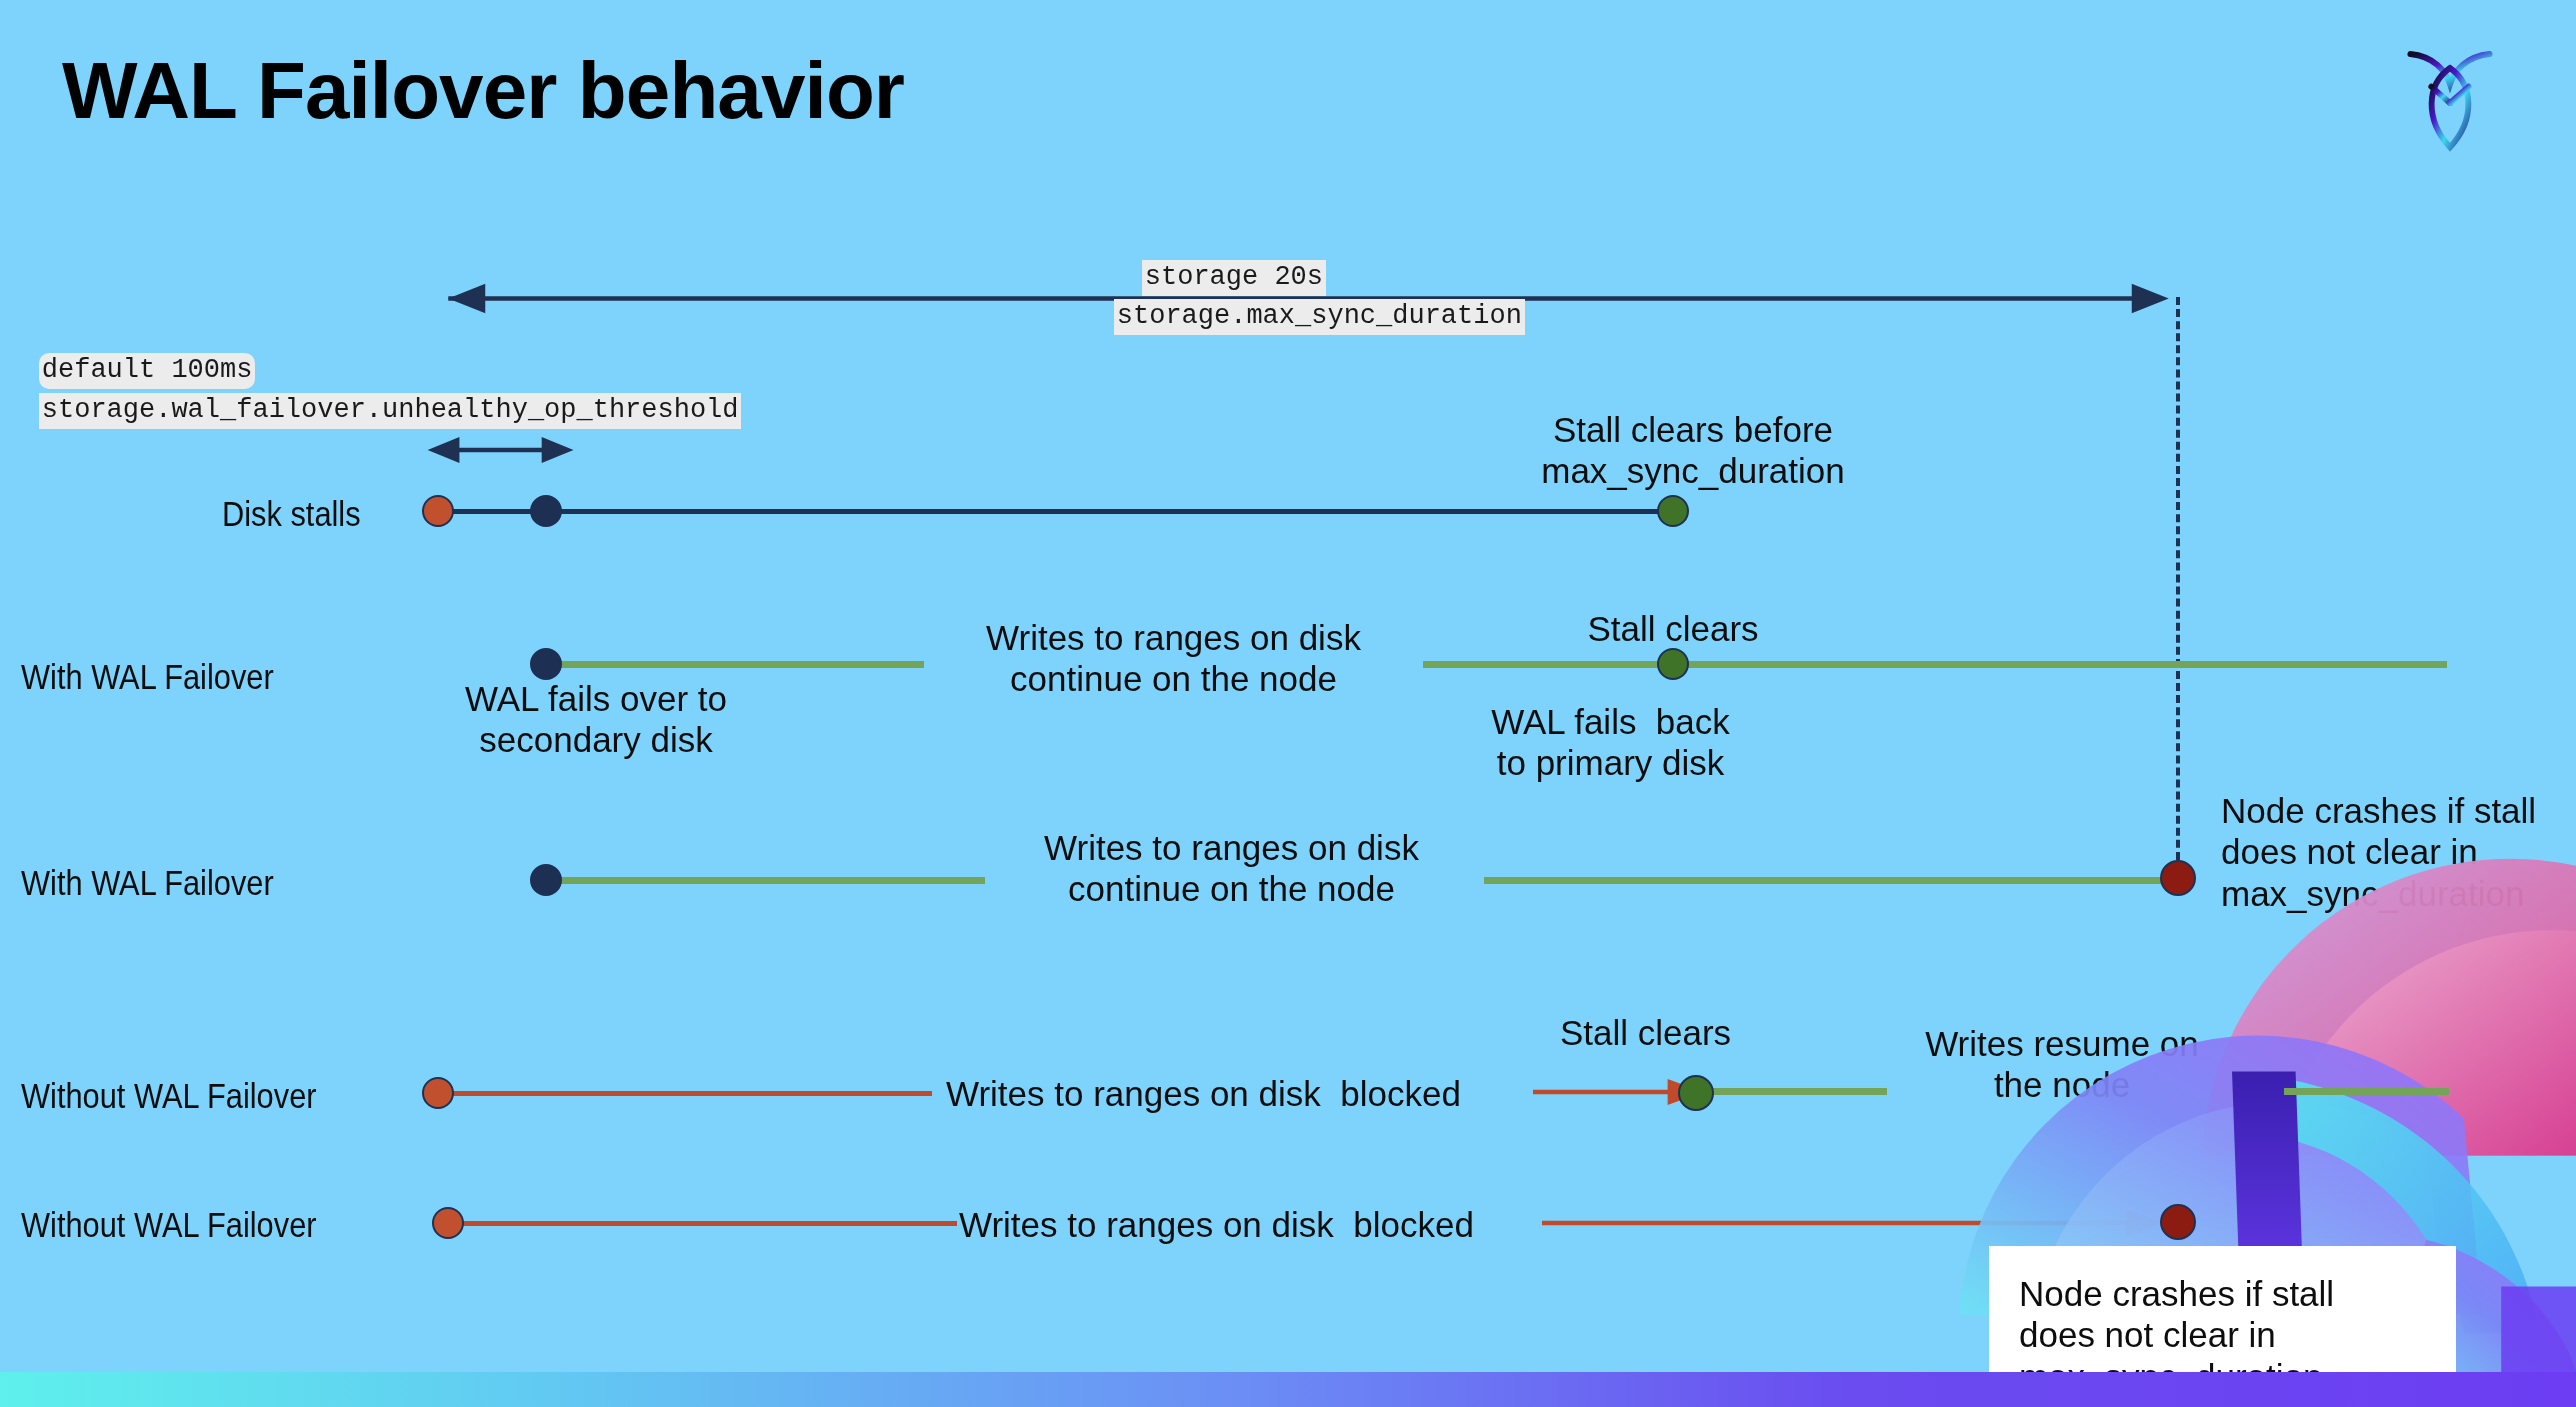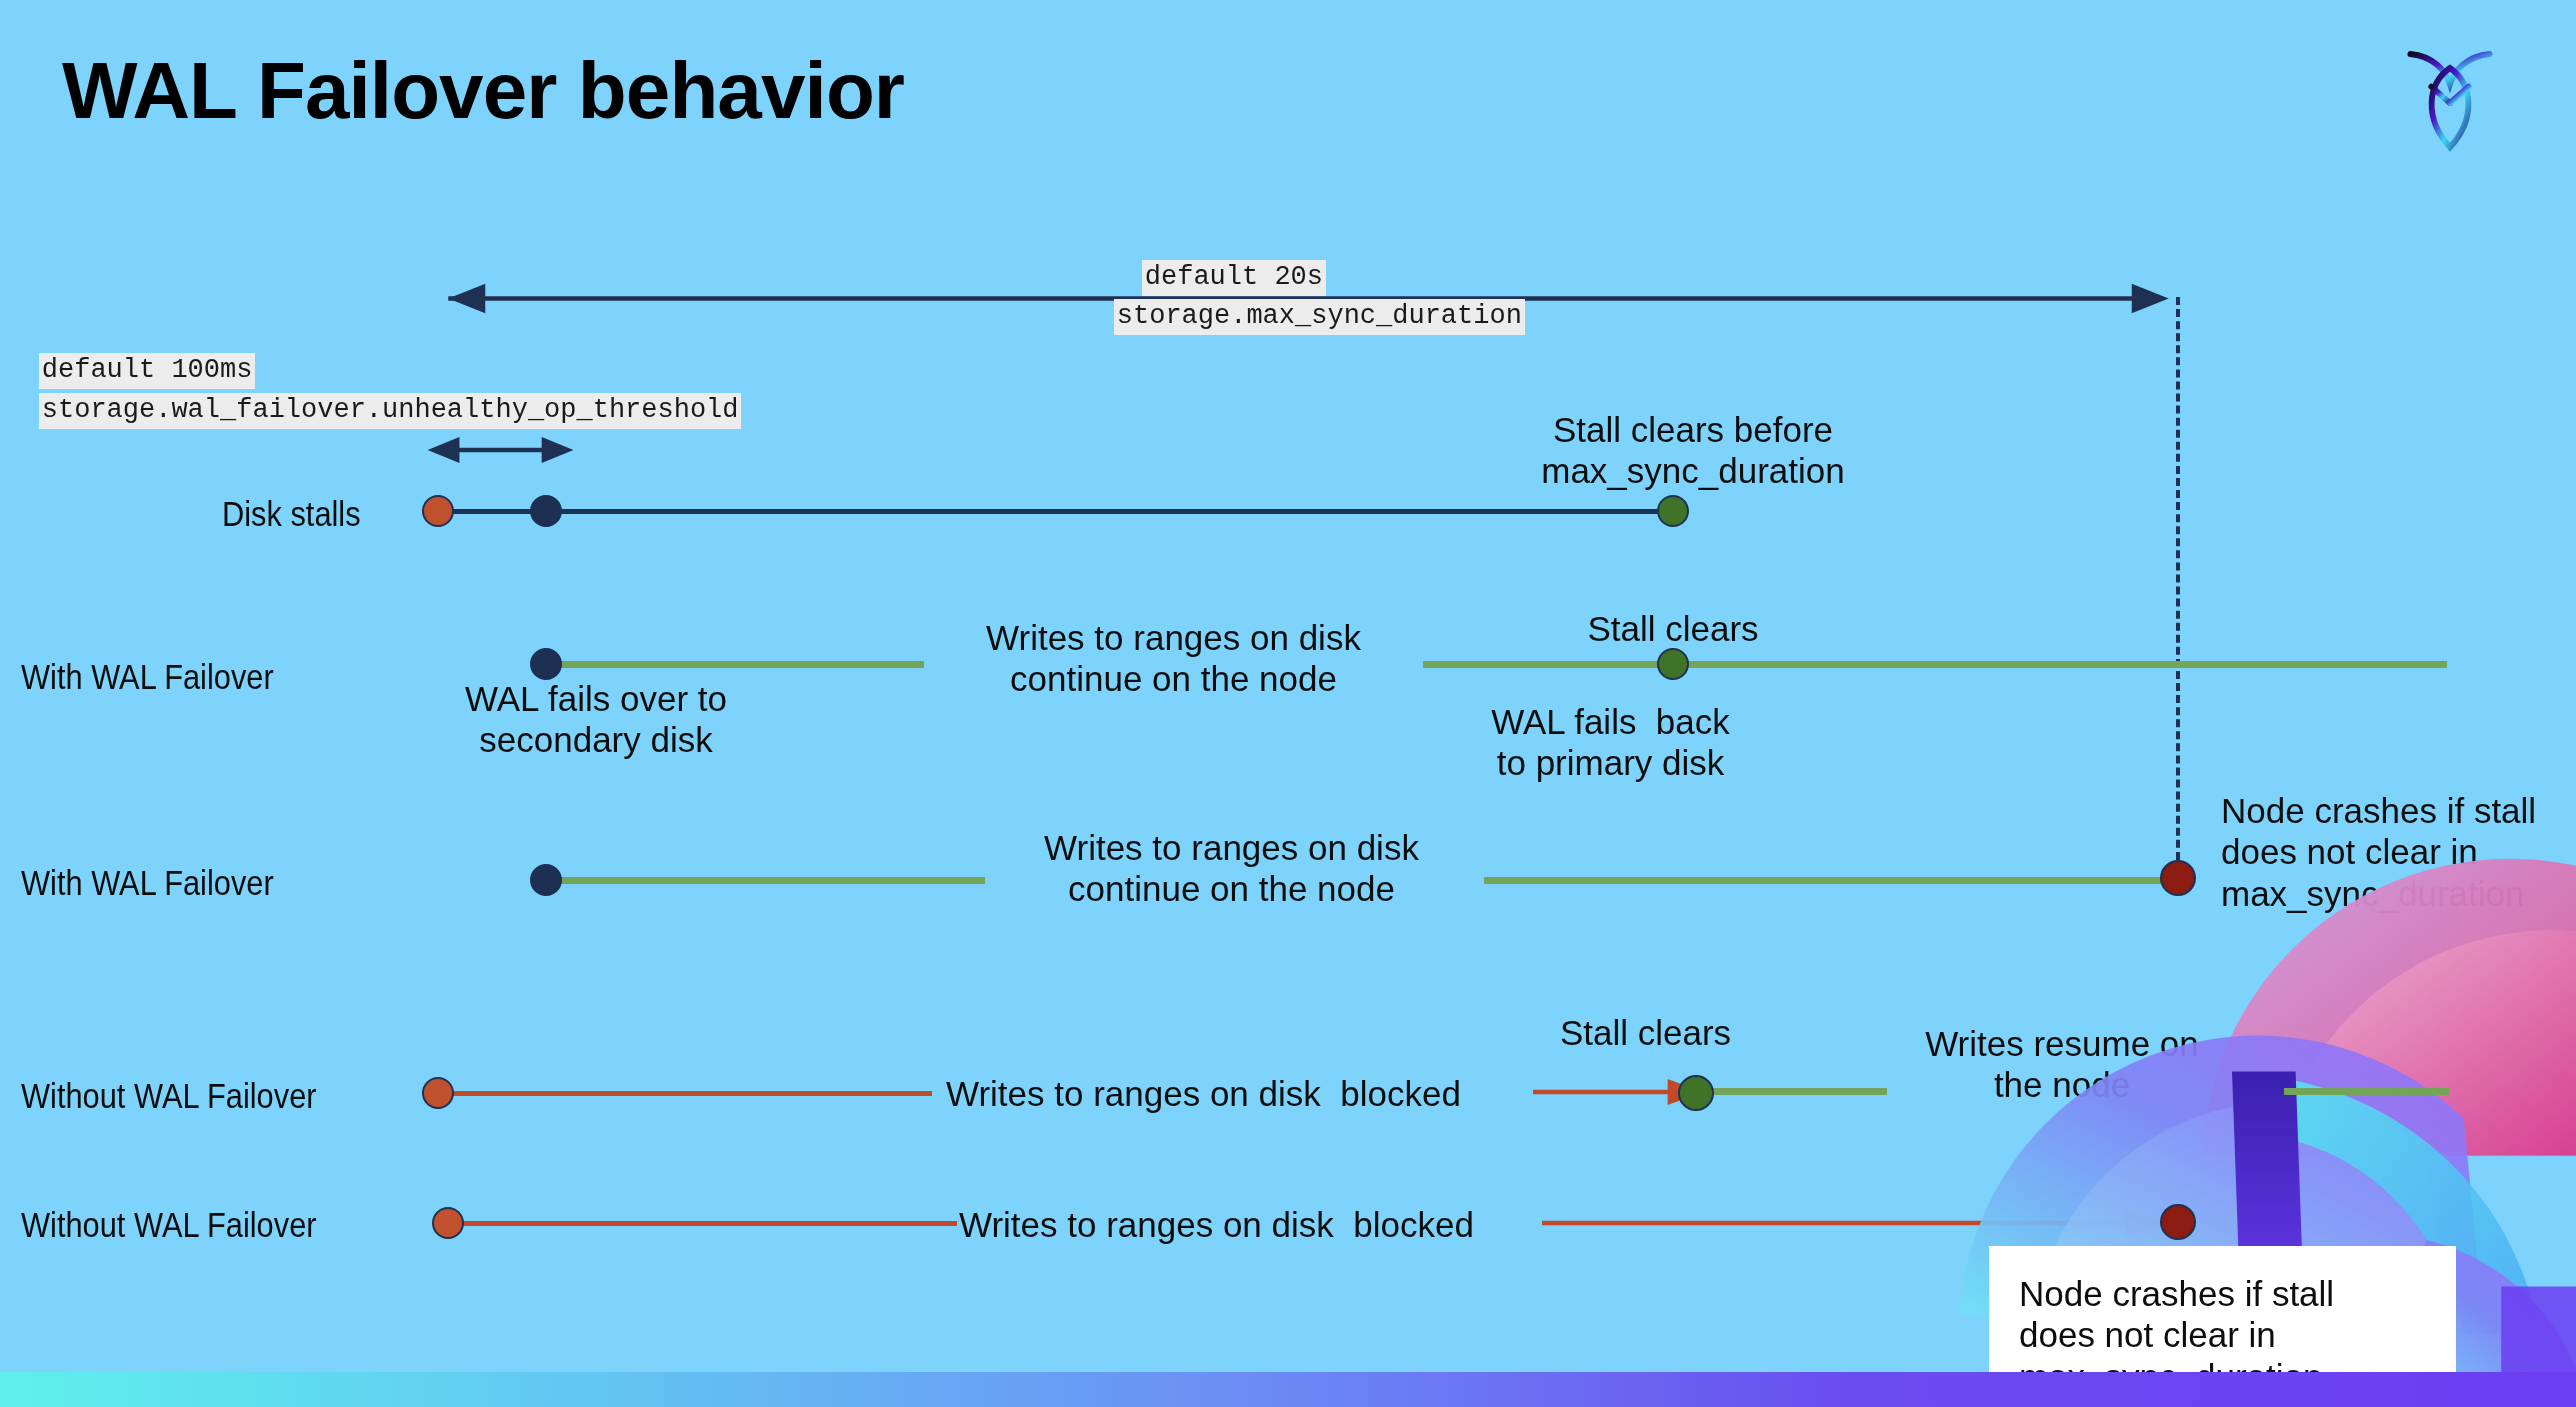--- a/index.html
+++ b/index.html
@@ -96,24 +96,24 @@
       </g>
     </svg>
   </div>
 
   <svg style="position:absolute;left:411px;top:280px;width:1795px;height:37px;" viewBox="0 0 1920 40" width="1795" height="37">
     <line x1="30" y1="20" x2="1880" y2="20" stroke="#1f3153" stroke-width="5"></line>
     <polygon points="30,20 70,4 70,36" fill="#1f3153"></polygon>
     <polygon points="1890,20 1850,4 1850,36" fill="#1f3153"></polygon>
   </svg>
 
-  <div class="code" style="left:1142px;top:260px;">default 20s</div>
+  <div class="code" style="left:1142px;top:260px;">storage 20s</div>
   <div class="code" style="left:1114px;top:299px;text-align:center;">storage.max_sync_duration</div>
 
-  <div class="code" style="left:39px;top:353px;">default 100ms</div>
+  <div class="code" style="left:39px;top:353px;border-radius:10px;">default 100ms</div>
   <div class="code" style="left:39px;top:393px;">storage.wal_failover.unhealthy_op_threshold</div>
 
   <svg style="position:absolute;left:422px;top:432px;width:159px;height:36px;" viewBox="0 0 170 38" width="159" height="36">
     <line x1="14" y1="19" x2="154" y2="19" stroke="#1f3153" stroke-width="5"></line>
     <polygon points="6,19 40,5 40,33" fill="#1f3153"></polygon>
     <polygon points="162,19 128,5 128,33" fill="#1f3153"></polygon>
   </svg>
 
   <div id="vdash" style="left:2176px;top:297px;height:587px;"></div>
 

